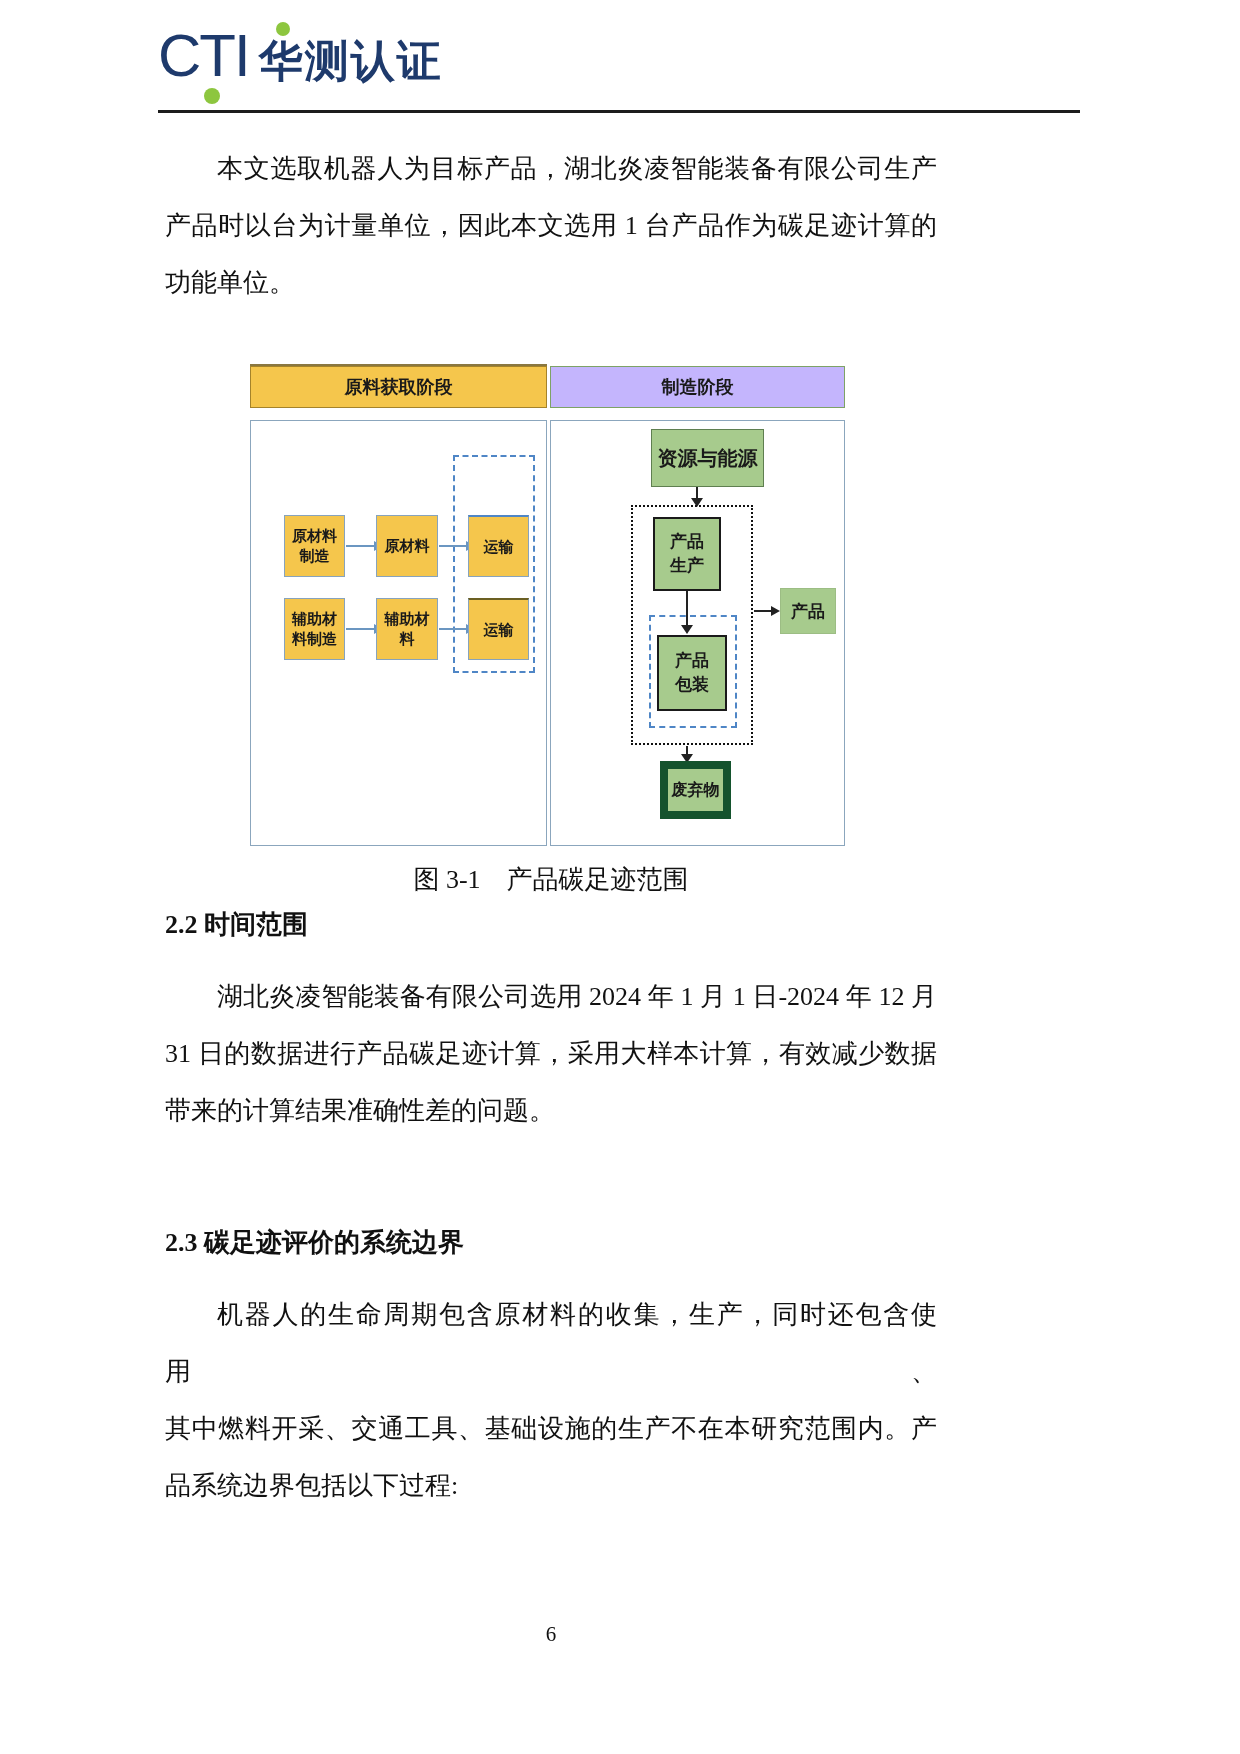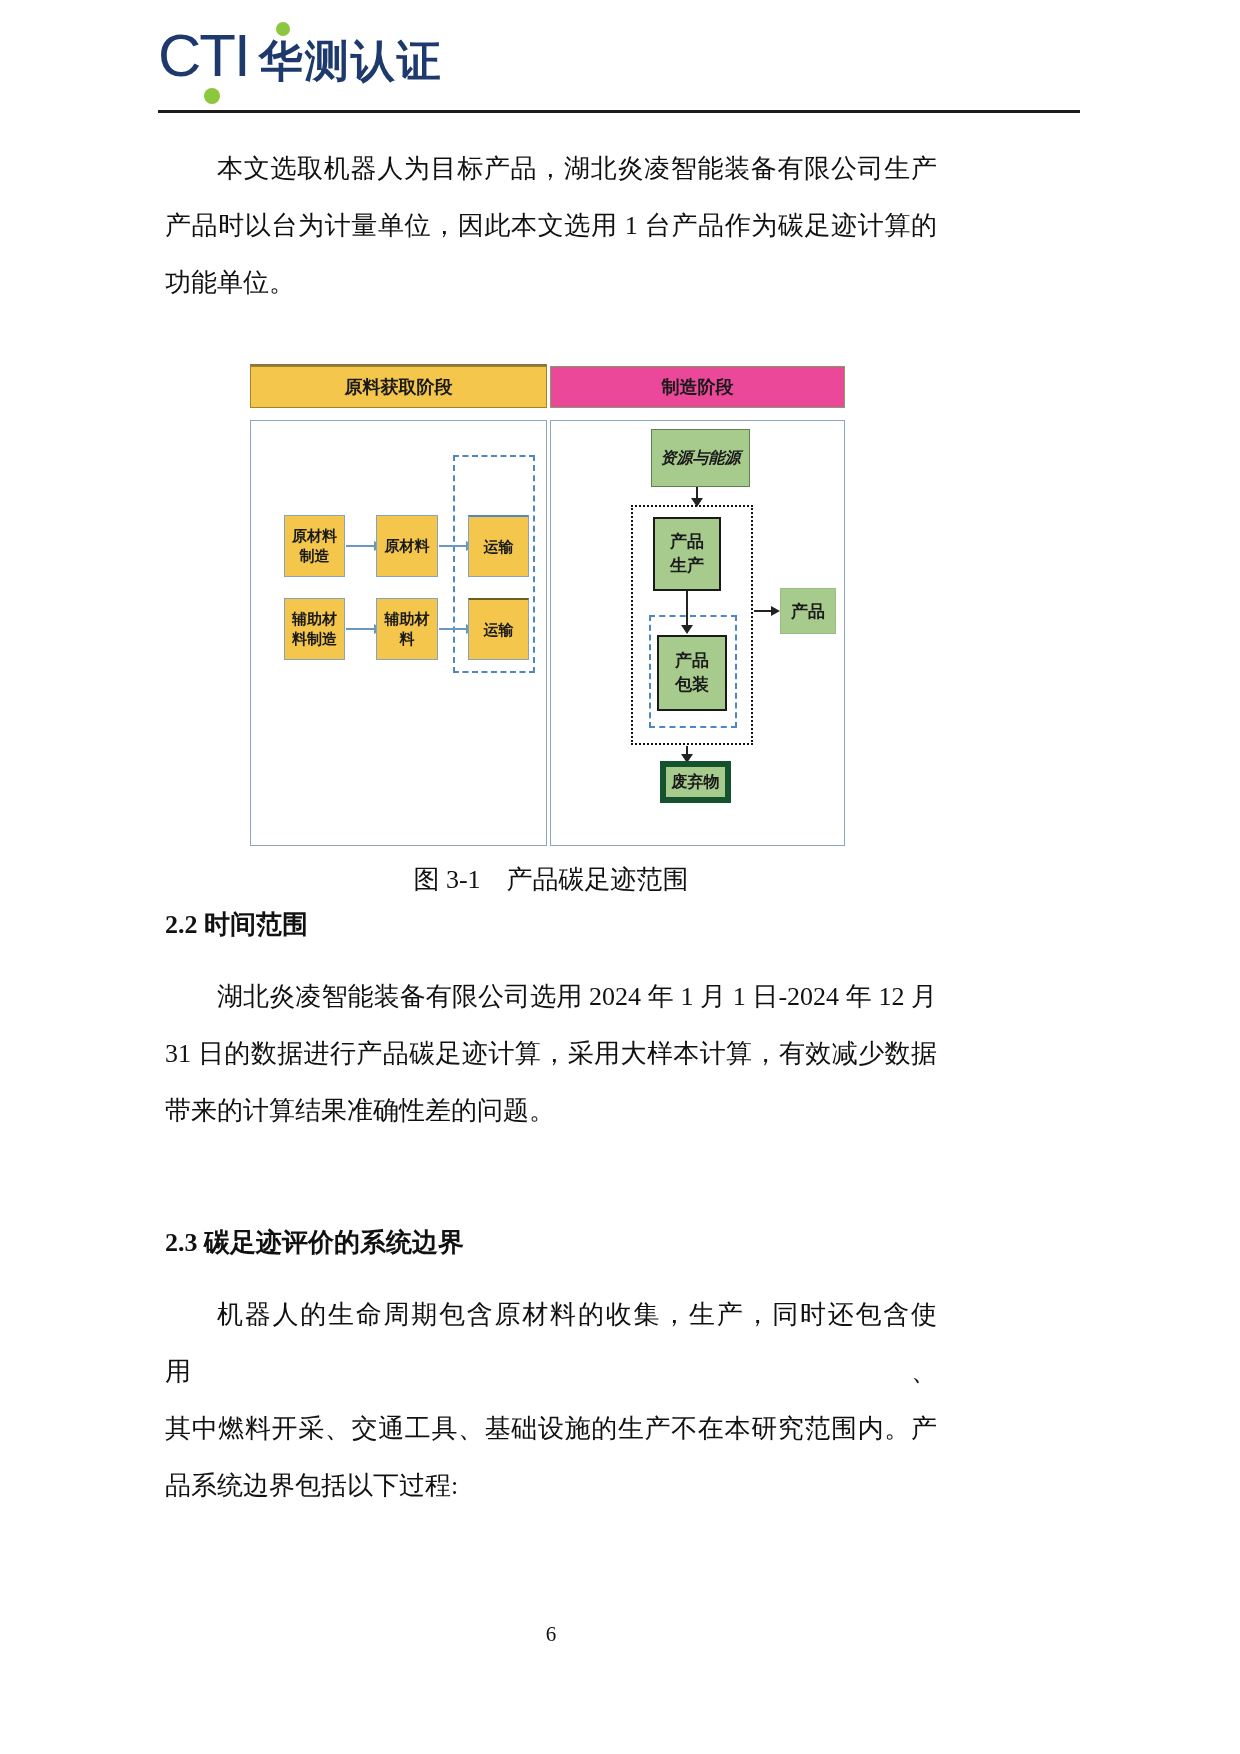--- a/index.html
+++ b/index.html
@@ -24,39 +24,39 @@
   .caption { position:absolute; left:165px; width:772px; text-align:center; font-size:26px; line-height:36px; }
   .pagenum { position:absolute; left:165px; width:772px; text-align:center; font-size:21px; top:1622px; }
 
   
   .figure { position:absolute; left:250px; top:366px; width:595px; height:480px; font-family:"Liberation Sans",sans-serif; }
   .col { position:absolute; top:0; }
   .col.leftcol  { left:0;  width:297px; }
   .col.rightcol { left:300px; width:295px; }
   .stage-header { height:42px; display:flex; align-items:center; justify-content:center; font-size:18px; font-weight:bold; color:#1a1a1a; }
   .stage-header.yellow { background:#f5c64c; border:1px solid #a5832a; box-shadow:0 -2px 0 #8a7740; }
-  .stage-header.green  { background:#ec4899; border:1px solid #7ea266; }
+  .stage-header.green  { background:#c4b5fd; border:1px solid #7ea266; }
   .panel { position:absolute; top:54px; height:426px; background:#fff; border:1px solid #8ba6bd; width:100%; }
 
   
   .ybox { position:absolute; width:61px; height:62px; background:#f5c64c; border:1px solid #87a3bd;
           display:flex; align-items:center; justify-content:center; text-align:center;
           font-size:15px; font-weight:bold; color:#1a1a1a; line-height:20px; white-space:pre-line; }
   .ybox.top-edge { border-top:2px solid #4f86c6; }
   .ybox.top-dark { border-top:2px solid #6b5f22; }
   .dashdot { position:absolute; border:2px dashed #4f86c6; background:transparent; }
   .dd-left { left:202px; top:34px; width:82px; height:218px; }
 
   
   .gbox { position:absolute; background:#a7cb8d; display:flex; align-items:center; justify-content:center;
           text-align:center; font-weight:bold; color:#1a1a1a; white-space:pre-line; }
-  .gbox.resources { left:100px; top:8px;  width:99px; height:58px; font-size:16px; border:1px solid #5f7f50;font-style:italic; }
+  .gbox.resources { left:100px; top:8px;  width:113px; height:58px; font-size:20px; border:1px solid #5f7f50; }
   .gbox.production{ left:102px; top:96px; width:68px; height:74px; font-size:17px; line-height:24px; border:2px solid #1a1a1a; }
   .gbox.packaging { left:106px; top:214px;width:70px; height:76px; font-size:17px; line-height:24px; border:2px solid #1a1a1a; }
-  .gbox.waste     { left:109px; top:340px;width:71px; height:42px; font-size:16px; border:6px solid #14532d; }
+  .gbox.waste     { left:109px; top:340px;width:71px; height:58px; font-size:16px; border:8px solid #14532d; }
   .gbox.product   { left:229px; top:167px;width:56px; height:46px; font-size:17px; border:1px solid #9cbd84; }
   .dotted-box { position:absolute; left:80px; top:84px; width:122px; height:240px; border:2px dotted #111; }
   .dd-right { left:98px; top:194px; width:88px; height:113px; }
 
   
   .ar-r { position:absolute; height:2px; }
   .ar-r::after { content:""; position:absolute; right:-8px; top:-4px; width:0; height:0;
                  border-left:9px solid currentColor; border-top:5px solid transparent; border-bottom:5px solid transparent; }
   .ar-r.blue  { background:#6b96c1; color:#6b96c1; }
   .ar-r.black { background:#222;    color:#222; }

